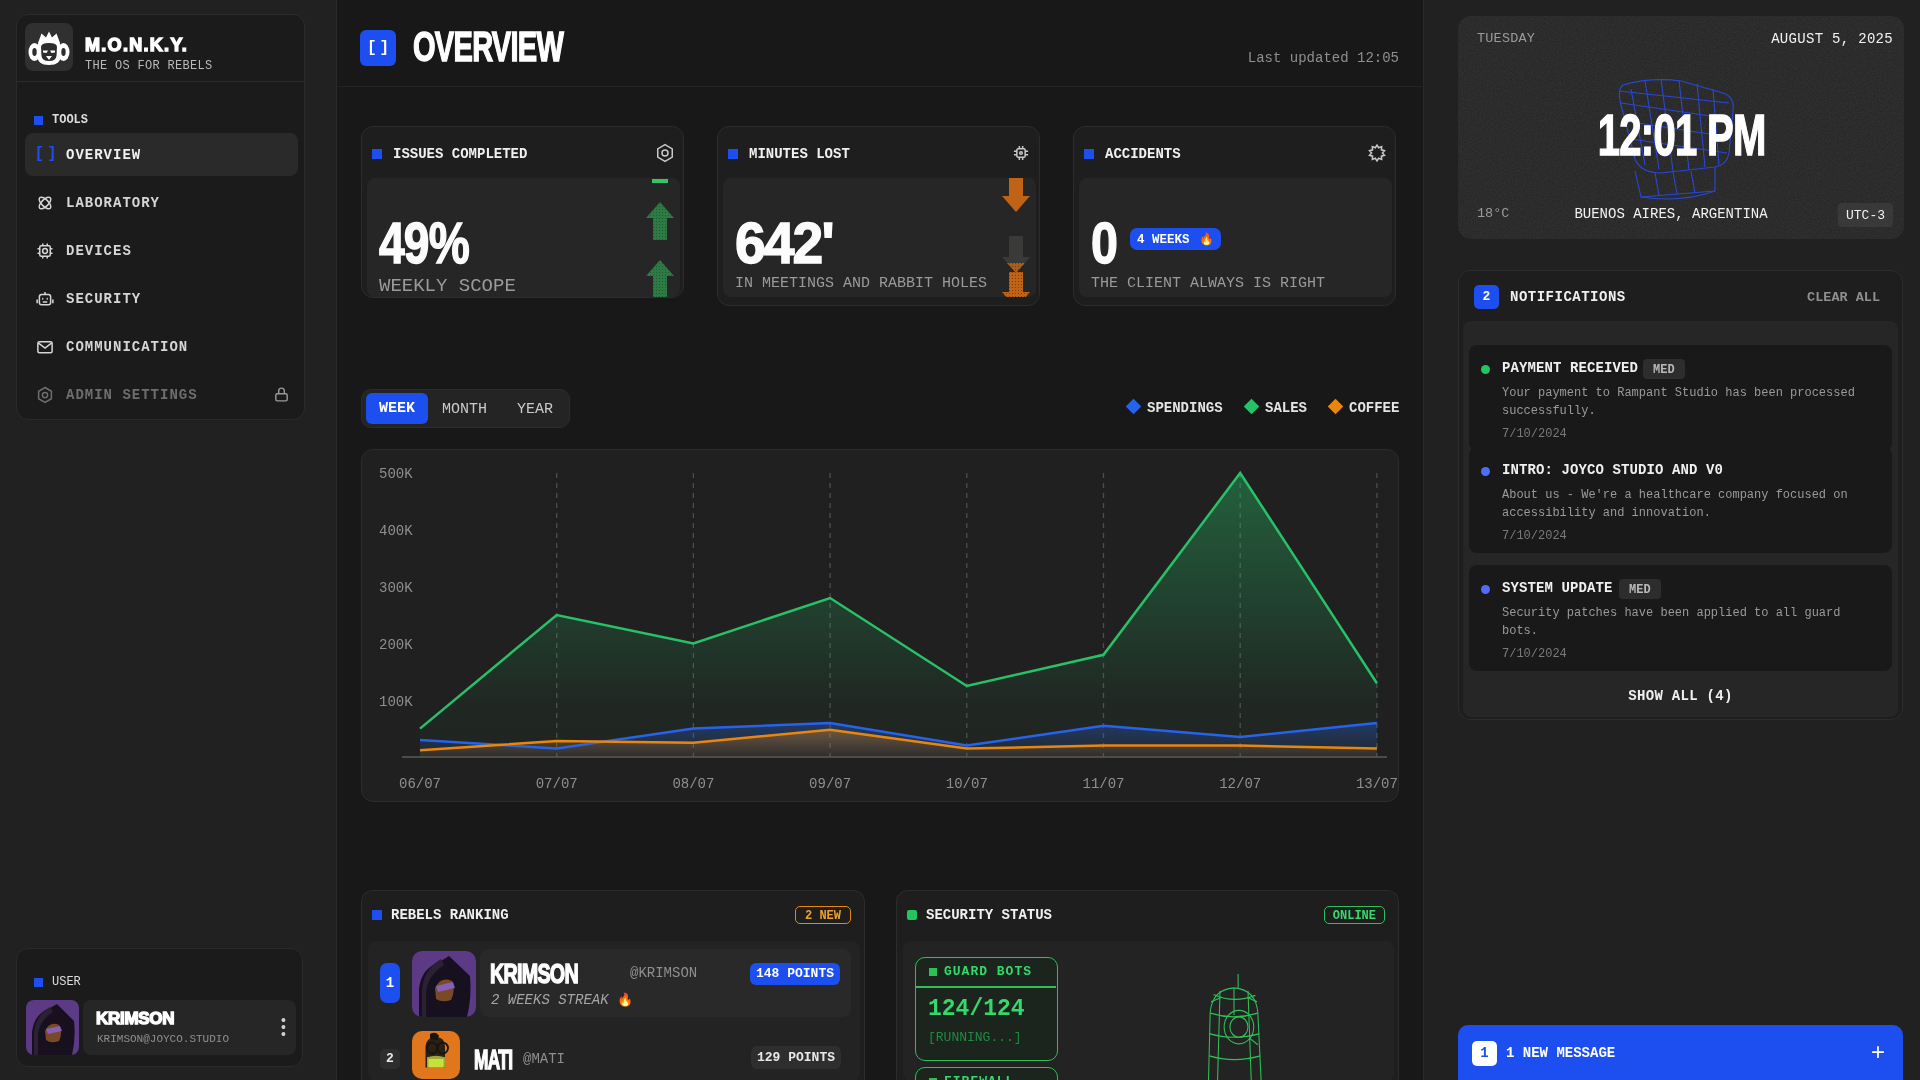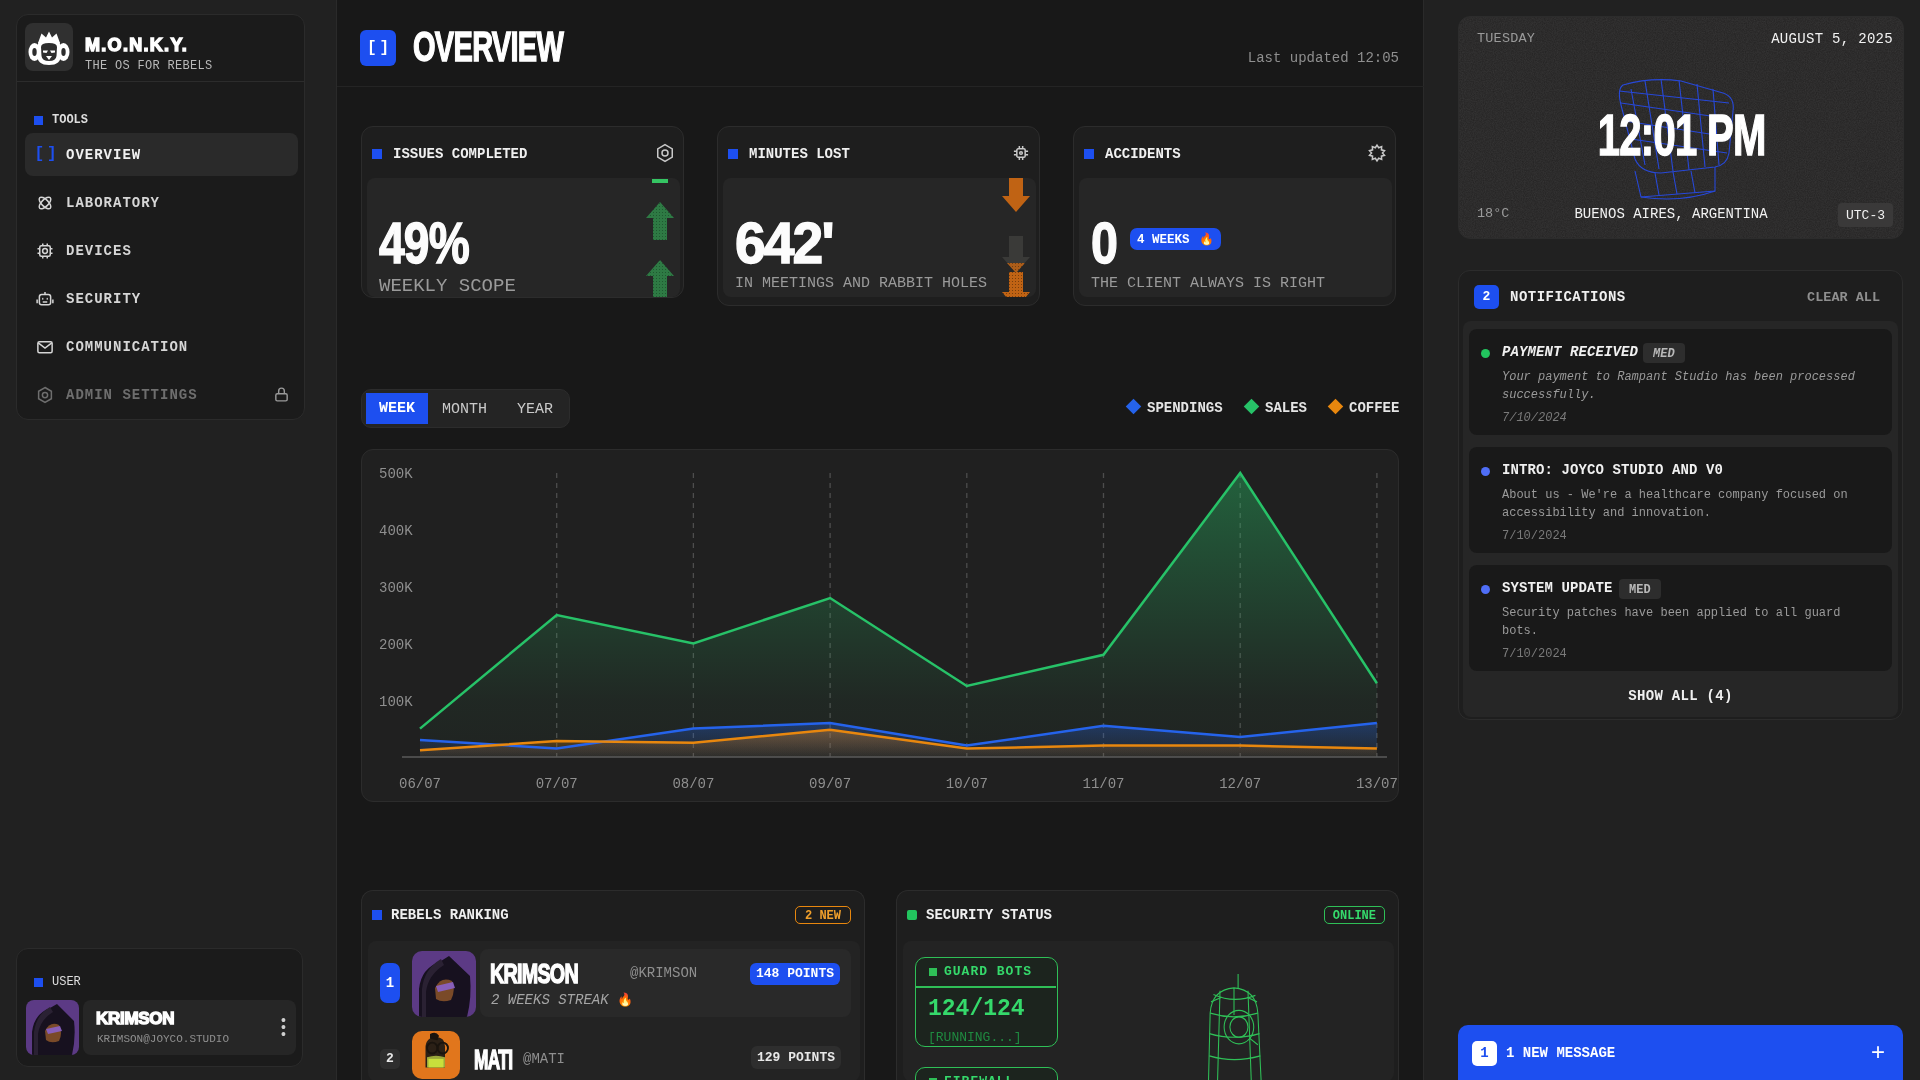--- a/index.html
+++ b/index.html
@@ -155,21 +155,21 @@
       <path d="M12 2.5l2 3.2 3.6-1.3-.3 3.8 3.7 1-2.5 2.8 2.5 2.8-3.7 1 .3 3.8-3.6-1.3-2 3.2-2-3.2-3.6 1.3.3-3.8-3.7-1L5.5 12 3 9.2l3.7-1-.3-3.8 3.6 1.3z"></path>
     </svg>
   <div class="abs inner" style="left:5px;top:51px;width:313px;height:119px;overflow:hidden;">
     <div class="abs disp" style="left:12px;top:32px;font-size:57px;color:#fcfcfc;"><span class="cond" style="transform:scaleX(.85);">0</span></div>
     <div class="abs" style="left:51px;top:50px;height:22px;background:#1d4ff0;border-radius:7px;padding:0 7px;line-height:22px;"><span class="mono" style="font-size:12.5px;font-weight:bold;color:#fff;">4 WEEKS</span> <span style="font-size:12px;">🔥</span></div>
     <div class="abs mono" style="left:12px;top:97px;font-size:15px;color:#9a9a9a;">THE CLIENT ALWAYS IS RIGHT</div>
   </div>
 </div>
 
 <div class="abs" style="left:361px;top:389px;width:209px;height:39px;background:#242424;border-radius:10px;border:1px solid #2c2c2c;">
-  <div class="abs" style="left:4px;top:3px;width:62px;height:31px;background:#1d4ff0;border-radius:0;color:#fff;font-weight:bold;font-family:'Liberation Mono';font-size:15px;text-align:center;line-height:31px;">WEEK</div>
+  <div class="abs" style="left:4px;top:3px;width:62px;height:31px;background:#1d4ff0;border-radius:6px;color:#fff;font-weight:bold;font-family:'Liberation Mono';font-size:15px;text-align:center;line-height:31px;">WEEK</div>
   <div class="abs mono" style="left:80px;top:0;height:39px;line-height:39px;font-size:15px;color:#c9c9c9;">MONTH</div>
   <div class="abs mono" style="left:155px;top:0;height:39px;line-height:39px;font-size:15px;color:#c9c9c9;">YEAR</div>
 </div>
 <div id="legend" class="abs" style="left:1120px;top:398px;width:279px;height:18px;">
   <svg width="279" height="18" viewBox="0 0 279 18">
     <rect x="8" y="3" width="11" height="11" fill="#2563eb" transform="rotate(45 13.5 8.5)"></rect>
     <text x="27" y="14" font-family="Liberation Mono" font-size="14" font-weight="bold" fill="#e4e4e4">SPENDINGS</text>
     <rect x="126" y="3" width="11" height="11" fill="#27c268" transform="rotate(45 131.5 8.5)"></rect>
     <text x="145" y="14" font-family="Liberation Mono" font-size="14" font-weight="bold" fill="#e4e4e4">SALES</text>
     <rect x="210" y="3" width="11" height="11" fill="#e8870e" transform="rotate(45 215.5 8.5)"></rect>
@@ -268,21 +268,21 @@
     <div class="abs" style="left:383px;top:105px;width:90px;height:23px;background:#2e2e2e;border-radius:6px;color:#e8e8e8;font-family:'Liberation Mono';font-weight:bold;font-size:13px;text-align:center;line-height:23px;">129 POINTS</div>
   </div>
 </div>
 
 <div class="abs card" style="left:896px;top:890px;width:503px;height:190px;border-bottom:none;border-radius:12px 12px 0 0;" id="security">
   <div class="abs" style="left:10px;top:19px;width:10px;height:10px;background:#22c55e;border-radius:2px;"></div>
   <div class="abs mono" style="left:29px;top:16px;font-size:14px;font-weight:bold;color:#f0f0f0;">SECURITY STATUS</div>
   <div class="abs" style="right:13px;top:15px;height:18px;border:1px solid #2fbf57;border-radius:5px;padding:0 8px;line-height:16px;"><span class="mono" style="font-size:12px;font-weight:bold;color:#35d96b;">ONLINE</span></div>
   <div class="abs inner" style="left:6px;top:50px;width:491px;height:140px;background:#232323;overflow:hidden;">
 
-    <div class="abs" style="left:12px;top:16px;width:143px;height:90px;border:1.5px solid #2fbf57;border-radius:10px;background:#1c241e;">
+    <div class="abs" style="left:12px;top:16px;width:143px;height:104px;border:1.5px solid #2fbf57;border-radius:10px;background:#1c241e;">
       <div class="abs" style="left:13px;top:10px;width:8px;height:8px;background:#2fbf57;"></div>
       <div class="abs mono" style="left:28px;top:6px;font-size:13px;font-weight:bold;color:#35d96b;letter-spacing:1px;">GUARD BOTS</div>
       <div class="abs" style="left:0;top:28px;width:140px;height:1.5px;background:#2fbf57;"></div>
       <div class="abs mono" style="left:12px;top:38px;font-size:23px;font-weight:bold;color:#35d96b;">124/124</div>
       <div class="abs mono" style="left:12px;top:72px;font-size:13px;color:#1f8a40;">[RUNNING...]</div>
     </div>
 
     <div class="abs" style="left:12px;top:126px;width:143px;height:60px;border:1.5px solid #2fbf57;border-radius:10px;background:#1c241e;">
       <div class="abs" style="left:13px;top:10px;width:8px;height:8px;background:#2fbf57;"></div>
       <div class="abs mono" style="left:28px;top:6px;font-size:13px;font-weight:bold;color:#35d96b;letter-spacing:1px;">FIREWALL</div>
@@ -327,21 +327,21 @@
   <div class="abs mono" style="left:18px;top:189px;font-size:13.5px;color:#9a9a9a;">18°C</div>
   <div class="abs mono" style="left:0;top:189px;width:424px;text-align:center;font-size:14px;color:#f2f2f2;">BUENOS AIRES, ARGENTINA</div>
   <div class="abs" style="right:10px;top:186px;height:24px;background:#3a3939;border-radius:4px;padding:0 8px;line-height:24px;"><span class="mono" style="font-size:13px;color:#f2f2f2;">UTC-3</span></div>
 </div>
 
 <div class="abs card" style="left:1458px;top:270px;width:445px;height:450px;" id="notifs">
   <div class="abs" style="left:15px;top:14px;width:25px;height:24px;background:#1d4ff0;border-radius:5px;color:#fff;font-family:'Liberation Mono';font-weight:bold;font-size:13px;text-align:center;line-height:24px;">2</div>
   <div class="abs mono" style="left:51px;top:18px;font-size:14px;font-weight:bold;color:#f0f0f0;letter-spacing:0.5px;">NOTIFICATIONS</div>
   <div class="abs mono" style="right:22px;top:19px;font-size:13.5px;font-weight:bold;color:#8f8f8f;">CLEAR ALL</div>
   <div class="abs inner" style="left:4px;top:50px;width:435px;height:396px;background:#262626;">
-    <div class="abs" style="left:6px;top:8px;width:423px;height:106px;background:#191919;border-radius:8px;font-style:italic;">
+    <div class="abs" style="left:6px;top:24px;width:423px;height:106px;background:#191919;border-radius:8px;">
       <div class="abs" style="left:12px;top:20px;width:9px;height:9px;border-radius:50%;background:#22c55e;"></div>
       <div class="abs mono" style="left:33px;top:15px;font-size:14px;font-weight:bold;color:#f0f0f0;letter-spacing:0.1px;">PAYMENT RECEIVED</div>
       <div class="abs" style="left:174px;top:14px;height:20px;background:#2d2d2d;border-radius:4px;padding:0 10px;line-height:20px;"><span class="mono" style="font-size:12px;font-weight:bold;color:#b9b9b9;">MED</span></div>
       <div class="abs mono" style="left:33px;top:40px;font-size:12px;color:#9a9a9a;line-height:17.5px;">Your payment to Rampant Studio has been processed<br>successfully.</div>
       <div class="abs mono" style="left:33px;top:82px;font-size:12px;color:#7a7a7a;">7/10/2024</div>
     </div>
     <div class="abs" style="left:6px;top:126px;width:423px;height:106px;background:#191919;border-radius:8px;">
       <div class="abs" style="left:12px;top:20px;width:9px;height:9px;border-radius:50%;background:#4f6ef7;"></div>
       <div class="abs mono" style="left:33px;top:15px;font-size:14px;font-weight:bold;color:#f0f0f0;letter-spacing:0.1px;">INTRO: JOYCO STUDIO AND V0</div>
       <div class="abs mono" style="left:33px;top:40px;font-size:12px;color:#9a9a9a;line-height:17.5px;">About us - We're a healthcare company focused on<br>accessibility and innovation.</div>

